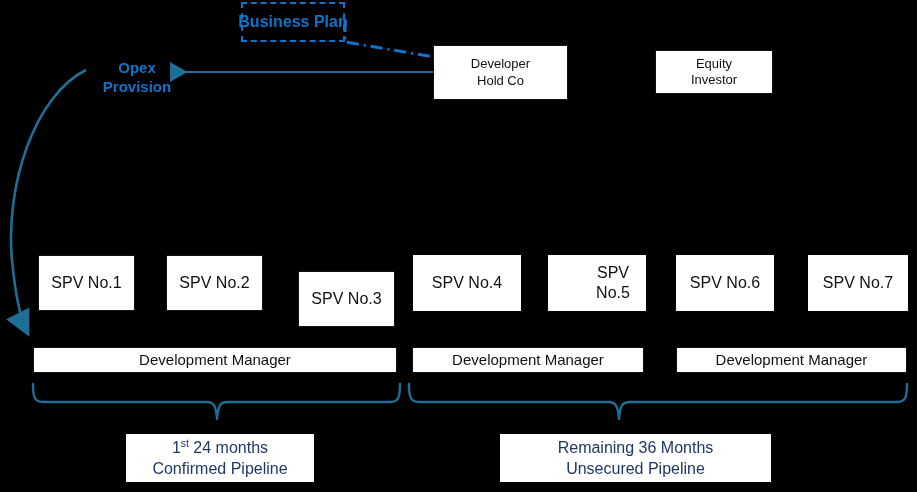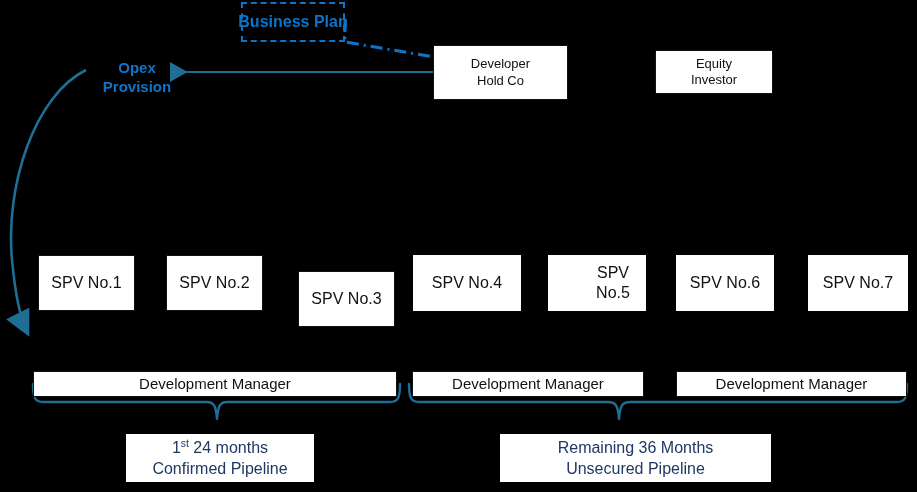--- a/index.html
+++ b/index.html
@@ -41,21 +41,20 @@
     border: 2px dashed #ffffff;
     outline: 0;
   }
   .spv {
     font-size: 16px;
     height: 56px;
   }
   .dm {
     font-size: 15px;
     height: 26px;
-    margin-top: 24px;
   }
   .topbox {
     font-size: 13px;
   }
   .label-plain {
     position: absolute;
     background: transparent;
     display: flex;
     align-items: center;
     justify-content: center;

